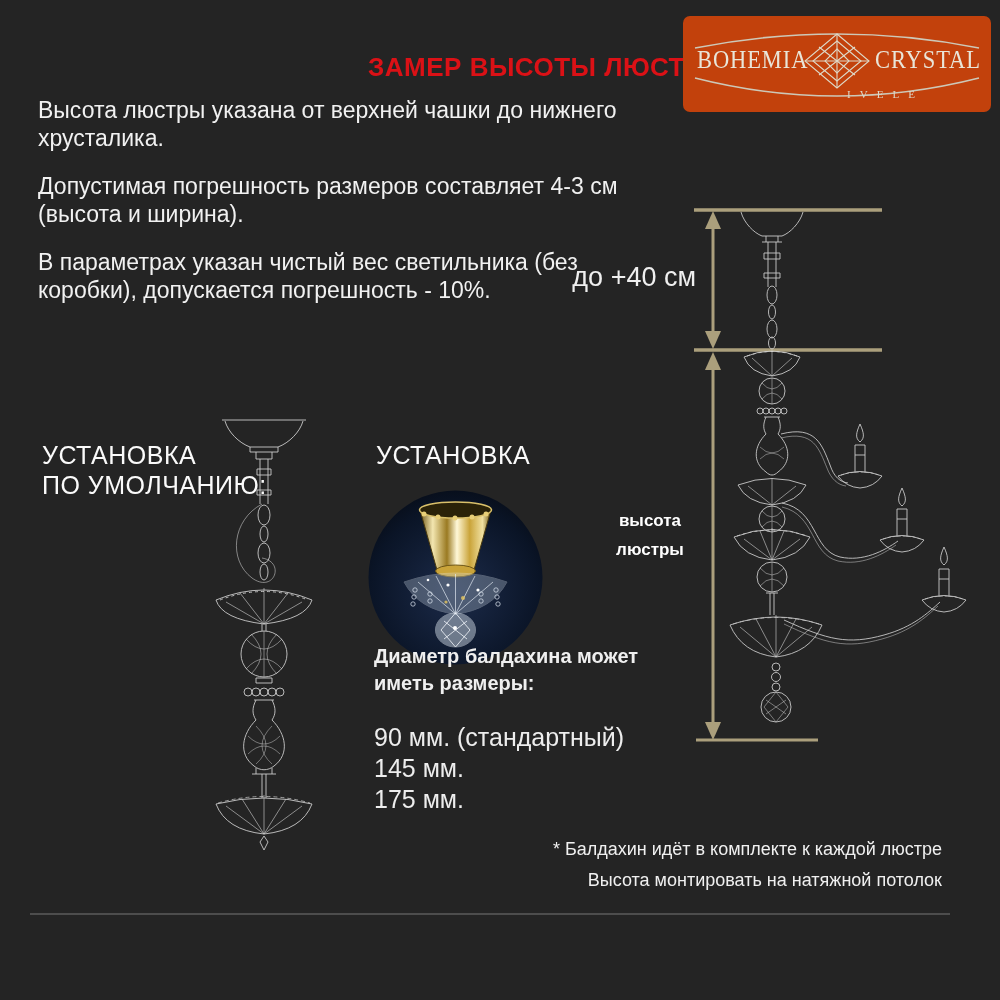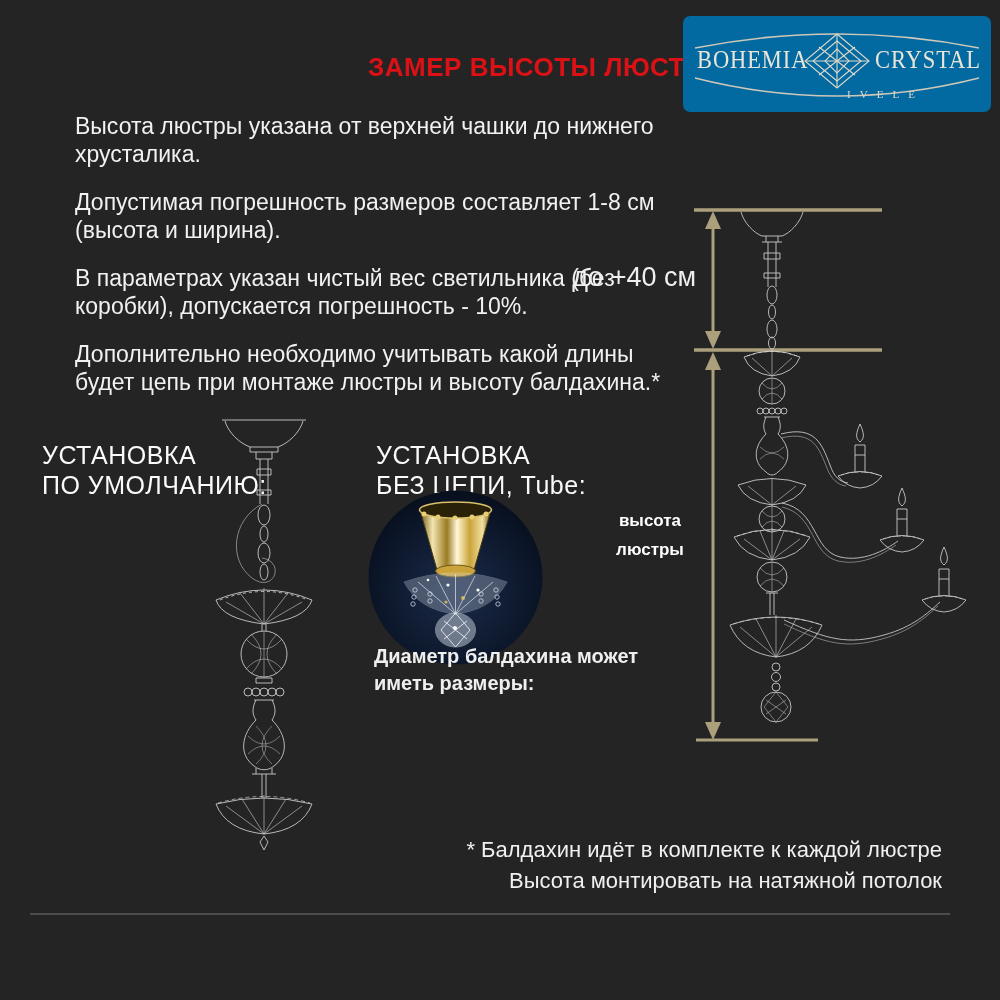--- a/index.html
+++ b/index.html
@@ -1,45 +1,45 @@
 <!DOCTYPE html>
 <html><head>
 <meta charset="utf-8">
 <style>
   html,body{margin:0;padding:0;background:#111;}
   .page{position:relative;width:1000px;height:1000px;background:#242424;overflow:hidden;
         font-family:"Liberation Sans",sans-serif;color:#efefef;}
   
   .title{position:absolute;left:368px;top:52px;width:280px;font-size:26px;font-weight:700;
          color:#db1116;letter-spacing:.5px;white-space:nowrap;}
-  .logo{position:absolute;left:683px;top:16px;width:308px;height:96px;background:#0369a1;
+  .logo{position:absolute;left:683px;top:16px;width:308px;height:96px;background:#c2410c;
         border-radius:7px;}
   .logo svg{position:absolute;left:0;top:0;}
   .brand{position:absolute;top:30px;font-family:"Liberation Serif",serif;color:#e9e5d8;
          font-size:25px;letter-spacing:1px;transform:scaleX(.9);transform-origin:left;}
   .brand-l{left:14px;}
   .brand-r{left:192px;}
   .brand-sub{position:absolute;left:0;top:72px;width:100%;text-align:center;color:#ddd8c8;
              font-size:11px;letter-spacing:9px;text-indent:9px;font-family:"Liberation Serif",serif;margin-left:44px;}
   
-  .intro{position:absolute;left:38px;top:112px;width:590px;margin-left:37px;}
+  .intro{position:absolute;left:38px;top:96px;width:590px;}
   .intro p{margin:0 0 20px 0;font-size:23px;line-height:28px;color:#f1f1f1;}
   
   .sec-head{position:absolute;font-size:25px;line-height:30px;color:#fafafa;letter-spacing:.5px;}
   .sec1{left:42px;top:440px;}
   .sec2{left:376px;top:440px;}
   
   .dia-intro{position:absolute;left:374px;top:643px;width:292px;font-size:20px;line-height:27px;font-weight:bold;}
   .dia-opts{position:absolute;left:374px;top:722px;font-size:25px;line-height:31px;color:#ededed;}
   
   .lbl-chain{position:absolute;left:548px;top:262px;width:148px;text-align:right;font-size:27px;color:#efefef;}
   .lbl-height{position:absolute;left:592px;top:506px;width:116px;text-align:center;font-size:17px;
               line-height:29px;font-weight:700;color:#fff;}
   
-  .footnotes{position:absolute;right:58px;top:834px;text-align:right;font-size:22px;line-height:31px;color:#f0f0f0;}
+  .footnotes{position:absolute;right:58px;top:834px;text-align:right;font-size:18px;line-height:31px;color:#f0f0f0;}
   .divider{position:absolute;left:30px;top:913px;width:920px;height:2px;background:#4d4d4d;}
   
   .draw{position:absolute;}
   .d-left{left:192px;top:412px;}
   .d-right{left:688px;top:195px;}
   .photo{position:absolute;left:368px;top:490px;}
 </style>
 </head>
 <body>
 
@@ -59,33 +59,31 @@
         <path d="M136,31 L172,59 M172,31 L136,59"></path>
       </g>
     </svg>
     <span class="brand brand-l">BOHEMIA</span>
     <span class="brand brand-r">CRYSTAL</span>
     <span class="brand-sub">IVELE</span>
   </div>
 
   <div class="intro">
     <p>Высота люстры указана от верхней чашки до нижнего хрусталика.</p>
-    <p>Допустимая погрешность размеров составляет 1-8 см (высота и ширина).</p>
+    <p>Допустимая погрешность размеров составляет 4-3 см (высота и ширина).</p>
     <p>В параметрах указан чистый вес светильника (без коробки), допускается погрешность - 10%.</p>
-    <p>Дополнительно необходимо учитывать какой длины будет цепь при монтаже люстры и высоту балдахина.*</p>
   </div>
 
   <div class="sec-head sec1">
     <div>УСТАНОВКА</div>
     <div>ПО УМОЛЧАНИЮ:</div>
   </div>
 
   <div class="sec-head sec2">
     <div>УСТАНОВКА</div>
-    <div>БЕЗ ЦЕПИ, Tube:</div>
   </div>
 
   <svg class="draw d-left" width="145" height="440" viewBox="0 0 145 440">
     <g stroke="#d9d9d9" stroke-width="0.9" fill="none" opacity="0.92">
       <path d="M30,8 L114,8"></path>
       <path d="M33,9 C36,20 47,31 58,35 L86,35 C97,31 108,20 111,9"></path>
       <path d="M58,35 L58,40 L86,40 L86,35"></path>
       <path d="M64,40 L64,47 M80,40 L80,47 M64,47 L80,47"></path>
       <path d="M68,47 L68,92 M76,47 L76,92"></path>
       <path d="M65,57 L79,57 L79,63 L65,63 Z M65,78 L79,78 L79,83 L65,83 Z"></path>
@@ -170,20 +168,25 @@
         <circle cx="87" cy="138" r="2"></circle>
         <circle cx="60" cy="90" r="1.3"></circle>
       </g>
     <g fill="#e8c860" opacity="0.8">
         <circle cx="95" cy="108" r="2"></circle>
         <circle cx="78" cy="112" r="1.6"></circle>
       </g>
   </svg>
 
   <div class="dia-intro">Диаметр балдахина может иметь размеры:</div>
+  <div class="dia-opts">
+    <div>90 мм. (стандартный)</div>
+    <div>145 мм.</div>
+    <div>175 мм.</div>
+  </div>
 
   <svg class="draw d-right" width="312" height="575" viewBox="0 0 312 575">
 
     <g stroke="#ab9f7c" fill="#ab9f7c">
       <path d="M6,15 L194,15" stroke-width="3.5" fill="none"></path>
       <path d="M6,155 L194,155" stroke-width="3.5" fill="none"></path>
       <line x1="25" y1="30" x2="25" y2="141" stroke-width="3"></line>
       <polygon points="25,16 17,34 33,34" stroke="none"></polygon>
       <polygon points="25,154 17,136 33,136" stroke="none"></polygon>
       <line x1="25" y1="172" x2="25" y2="530" stroke-width="3"></line>

